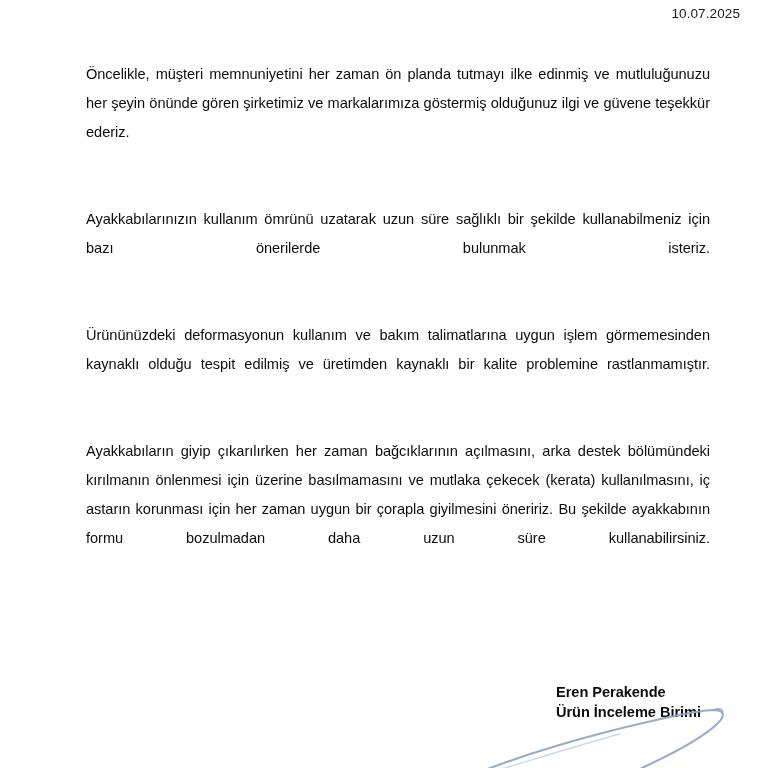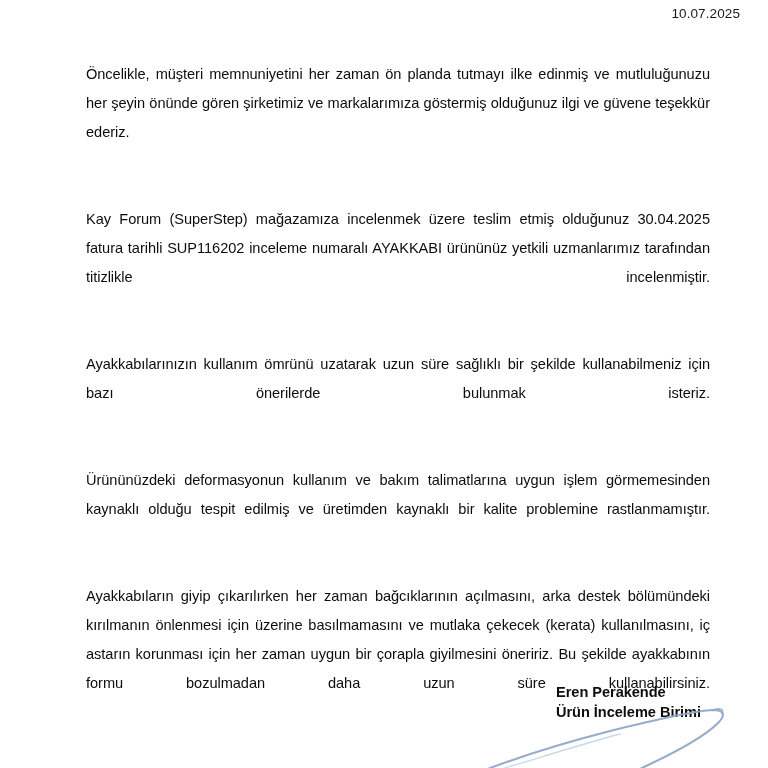--- a/index.html
+++ b/index.html
@@ -112,21 +112,20 @@
 <body>
 
 <div class="page">
 
   <div class="doc-header">
     <div class="doc-date">10.07.2025</div>
   </div>
 
   <div class="letter-body">
     <p class="para">Öncelikle, müşteri memnuniyetini her zaman ön planda tutmayı ilke edinmiş ve mutluluğunuzu her şeyin önünde gören şirketimiz ve markalarımıza göstermiş olduğunuz ilgi ve güvene teşekkür ederiz.</p>
-    <p class="para">Kay Forum (SuperStep) mağazamıza incelenmek üzere teslim etmiş olduğunuz 30.04.2025 fatura tarihli SUP116202 inceleme numaralı AYAKKABI ürününüz yetkili uzmanlarımız tarafından titizlikle incelenmiştir.</p>
     <p class="para">Ayakkabılarınızın kullanım ömrünü uzatarak uzun süre sağlıklı bir şekilde kullanabilmeniz için bazı önerilerde bulunmak isteriz.</p>
     <p class="para">Ürününüzdeki deformasyonun kullanım ve bakım talimatlarına uygun işlem görmemesinden kaynaklı olduğu tespit edilmiş ve üretimden kaynaklı bir kalite problemine rastlanmamıştır.</p>
     <p class="para">Ayakkabıların giyip çıkarılırken her zaman bağcıklarının açılmasını, arka destek bölümündeki kırılmanın önlenmesi için üzerine basılmamasını ve mutlaka çekecek (kerata) kullanılmasını, iç astarın korunması için her zaman uygun bir çorapla giyilmesini öneririz. Bu şekilde ayakkabının formu bozulmadan daha uzun süre kullanabilirsiniz.</p>
 
   </div>
 
   <div class="signature-block">
     <div class="sign-line">Eren Perakende</div>
     <div class="sign-line">Ürün İnceleme Birimi</div>
   </div>

